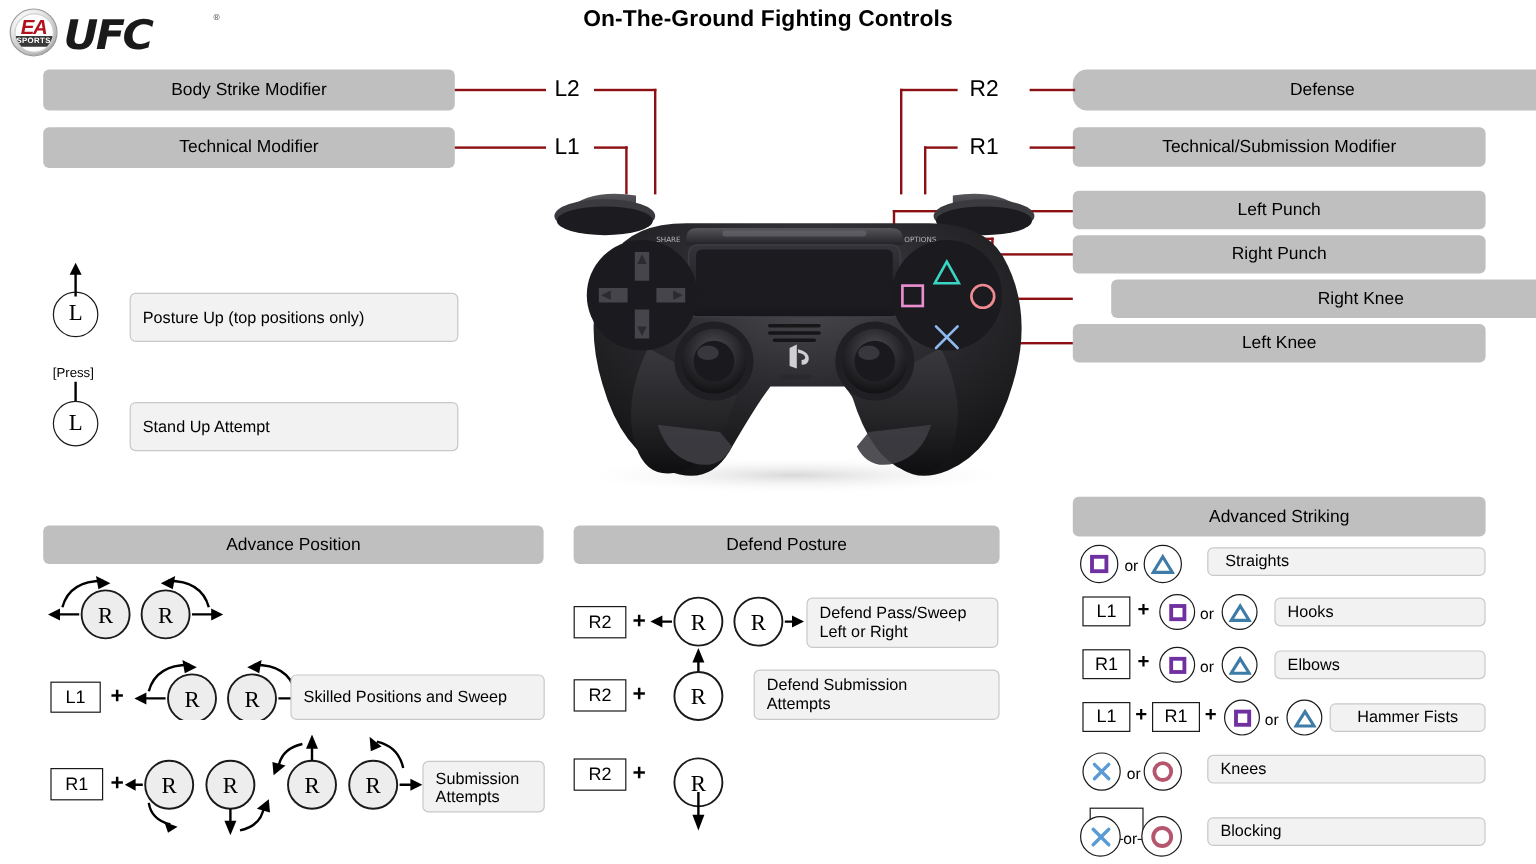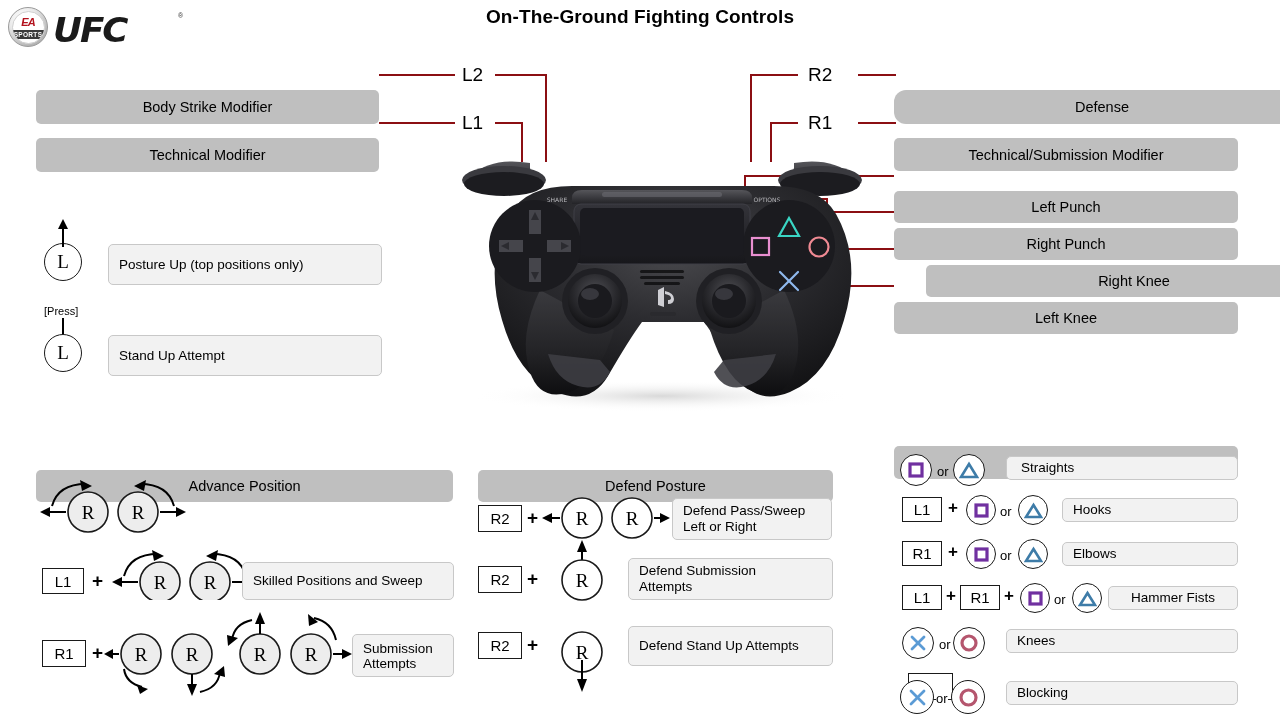--- a/index.html
+++ b/index.html
@@ -30,21 +30,21 @@
     border: 1px solid #9a9a9a;
     display: flex; flex-direction: column; align-items: center; justify-content: center;
   }
   .ea-badge .ea-inner {
     width: 33px; height: 33px; border-radius: 50%;
     background: #ffffff; border: 1px solid #cfcfcf;
     display: flex; flex-direction: column; align-items: center; justify-content: center;
     overflow: hidden;
   }
   .ea-badge .ea-txt {
-    font-style: italic; font-weight: bold; font-size: 11px; color: #b3121d;
+    font-style: italic; font-weight: bold; font-size: 17px; color: #b3121d;
     line-height: 13px; letter-spacing: -1px;
   }
   .ea-badge .sports-txt {
     font-size: 6.5px; font-weight: bold; color: #ffffff; background: #3a3a3a;
     line-height: 9px; padding: 0 4px; margin-top: 1px; letter-spacing: .3px;
     border-radius: 1px;
   }
   .ufc-word {
     position: absolute; left: 45px; top: 4px;
     font-size: 34px; font-weight: bold; font-style: italic;
@@ -55,21 +55,20 @@
   .ufc-tm { position: absolute; left: 170px; top: 6px; font-size: 7px; color: #333; }
 
   
   .bar {
     position: absolute;
     background: #bfbfbf;
     border-radius: 5px;
     display: flex; align-items: center; justify-content: center;
     font-size: 14.5px; color: #000;
     text-align: left;
-    margin-top: 32px;
   }
   
   .lbl {
     position: absolute;
     background: #f2f2f2;
     border: 1px solid #c8c8c8;
     border-radius: 5px;
     display: flex; align-items: center;
     padding: 0 10px;
     font-size: 13.5px; color: #000000;
@@ -428,21 +427,20 @@
   </div>
 
   <div class="keybox" style="left:478px; top:632px; width:44px; height:27px;">R2</div>
   <div class="plus" style="left:527px; top:634px;">+</div>
   <svg class="abs" style="left:556px; top:626px;" width="52" height="70">
     <circle cx="26" cy="26" r="20" fill="#fff" stroke="#1a1a1a" stroke-width="1.6"></circle>
     <text x="26" y="33" font-family="Liberation Serif, serif" font-size="19" text-anchor="middle" fill="#000">R</text>
     <line x1="26" y1="34" x2="26" y2="54" stroke="#000" stroke-width="2"></line>
     <polygon points="26,66 21,53 31,53" fill="#000"></polygon>
   </svg>
-  <div class="lbl" style="left:628px; top:626px; width:205px; height:40px;">Defend Stand Up Attempts</div>
 
   <div class="bar" style="left:894px; top:414px; width:344px; height:33px;">Advanced Striking</div>
 
   <div class="glyph" style="left:900px; top:454px; width:32px; height:32px;">
     <svg width="18" height="18">
         <rect x="3" y="3" width="12" height="12" fill="none" stroke="#7030A0" stroke-width="3.2"></rect>
       </svg>
   </div>
   <div class="orword" style="left:937px; top:464px;">or</div>
   <div class="glyph" style="left:953px; top:454px; width:32px; height:32px;">

